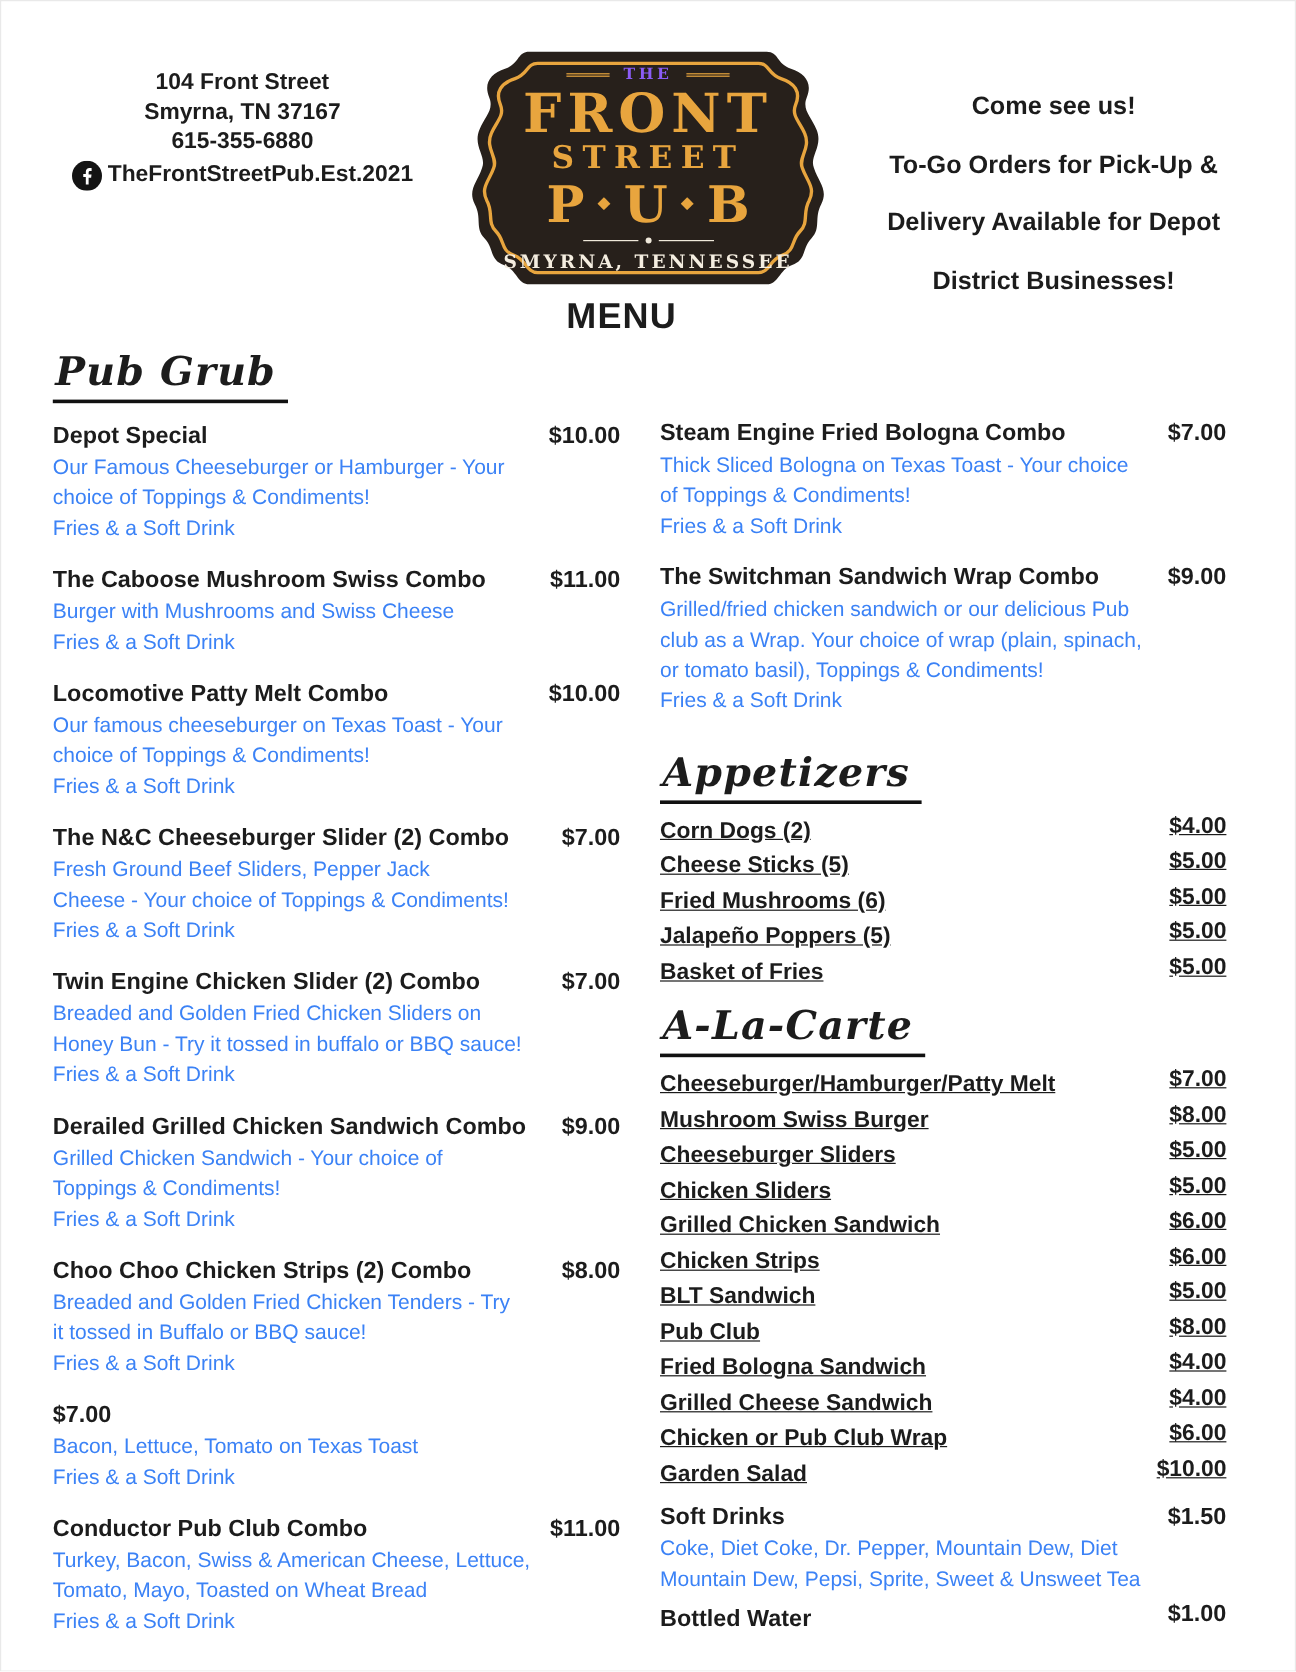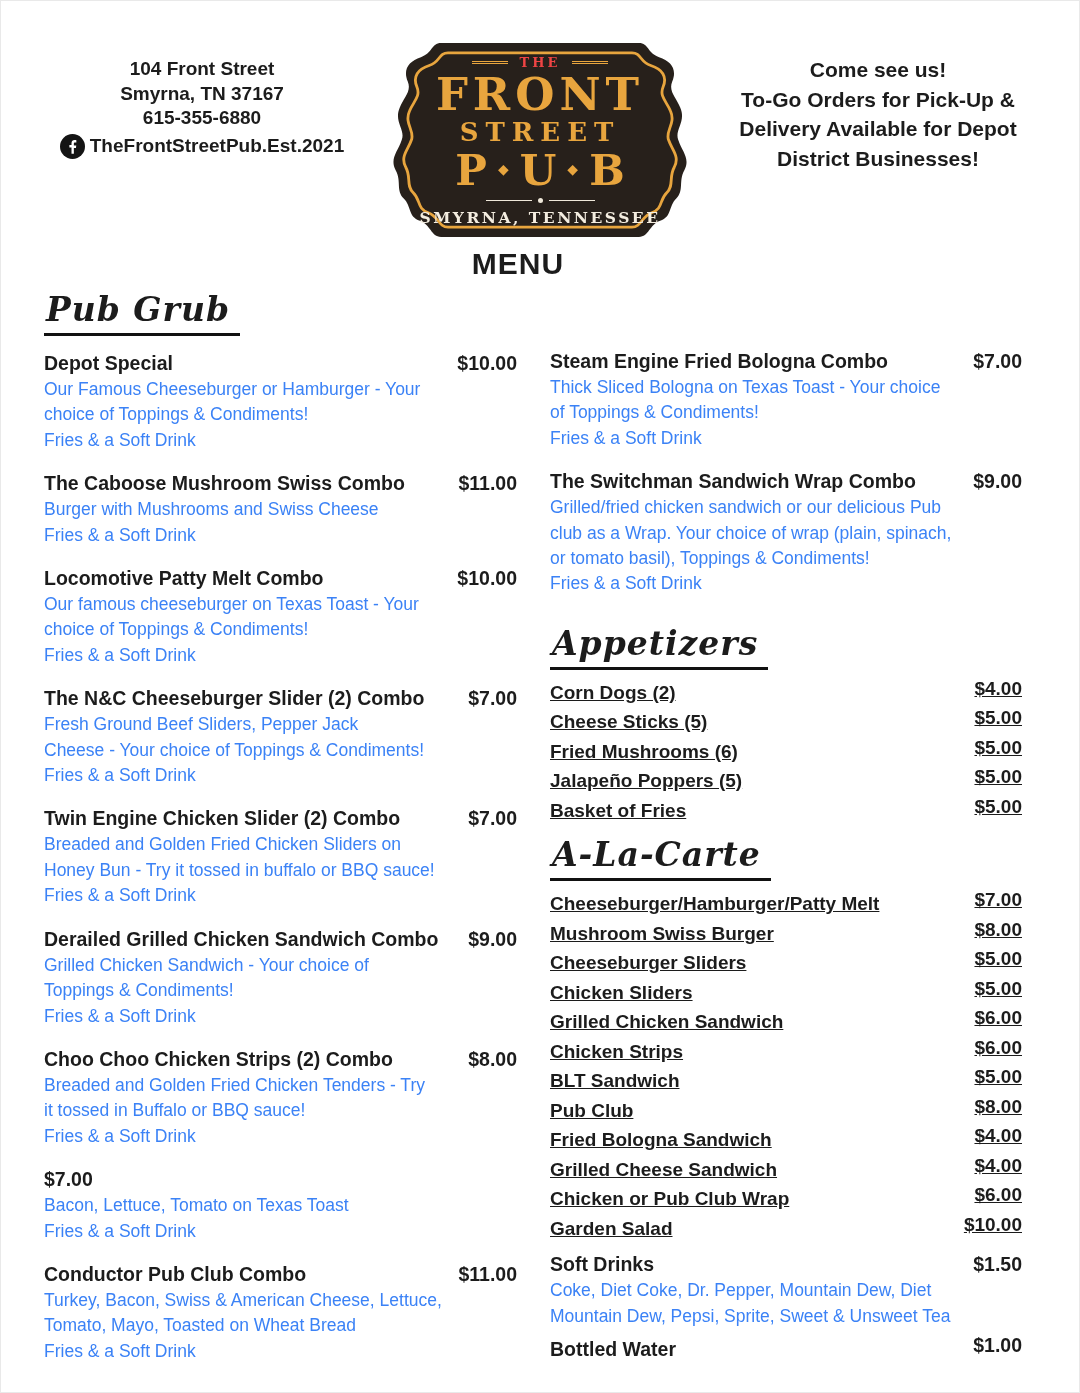--- a/index.html
+++ b/index.html
@@ -9,31 +9,31 @@
     box-shadow: inset 0 0 0 1px #e9e9e9; overflow: hidden;
   }
   
   .contact { position: absolute; top: 57px; left: 36px; width: 332px; text-align: center; }
   .c-line { font-size: 19px; line-height: 24.5px; font-weight: 700; }
   .c-fb { display: flex; align-items: center; justify-content: center; gap: 5px; margin-top: 3px; }
   .fb-icon { width: 25px; height: 25px; flex: 0 0 auto; }
   .c-fb span { font-size: 19px; font-weight: 700; }
 
   .promo { position: absolute; top: 55px; left: 688px; width: 380px; text-align: center; }
-  .promo div { font-size: 21px; line-height: 29.5px; font-weight: 700; }
+  .promo div { font-size: 21px; line-height: 29.5px; font-weight: 700; margin-top: 19px; }
 
   
   .logo { position: absolute; top: 33px; left: 377px; width: 326px; height: 214px; }
   .badge-svg { position: absolute; inset: 0; width: 100%; height: 100%; }
   .logo-content {
     position: absolute; inset: 0; display: flex; flex-direction: column;
     align-items: center; justify-content: center; padding-top: 2px;
     font-family: "DejaVu Serif", serif;
   }
-  .logo-the { display: flex; align-items: center; gap: 12px; color: #ef4444; font-size: 13px; font-weight: 700; letter-spacing: 3px; margin-bottom: 2px; }
+  .logo-the { display: flex; align-items: center; gap: 12px; color: #8b5cf6; font-size: 13px; font-weight: 700; letter-spacing: 3px; margin-bottom: 2px; }
   .rule { width: 36px; height: 0; border-top: 1px solid #E8A53E; border-bottom: 1px solid #E8A53E; padding-top: 1px; }
   .logo-front { color: #E8A53E; font-size: 45px; line-height: 46px; font-weight: 700; letter-spacing: 5px; }
   .logo-street { color: #E8A53E; font-size: 26px; line-height: 29px; font-weight: 700; letter-spacing: 7px; }
   .logo-pub { display: flex; align-items: center; color: #E8A53E; font-size: 42px; line-height: 46px; font-weight: 700; margin-top: 1px; }
   .pub-diamond { font-size: 14px; margin: 0 11px; transform: translateY(-2px); }
   .logo-divider { display: flex; align-items: center; margin: 4px 0 5px 0; }
   .dv-line { width: 46px; height: 1.5px; background: #EFE8DA; }
   .dv-dot { width: 5px; height: 5px; border-radius: 50%; background: #EFE8DA; margin: 0 6px; }
   .logo-city { color: #F4EDE0; font-size: 15.5px; letter-spacing: 2.5px; font-weight: 700; }
 

